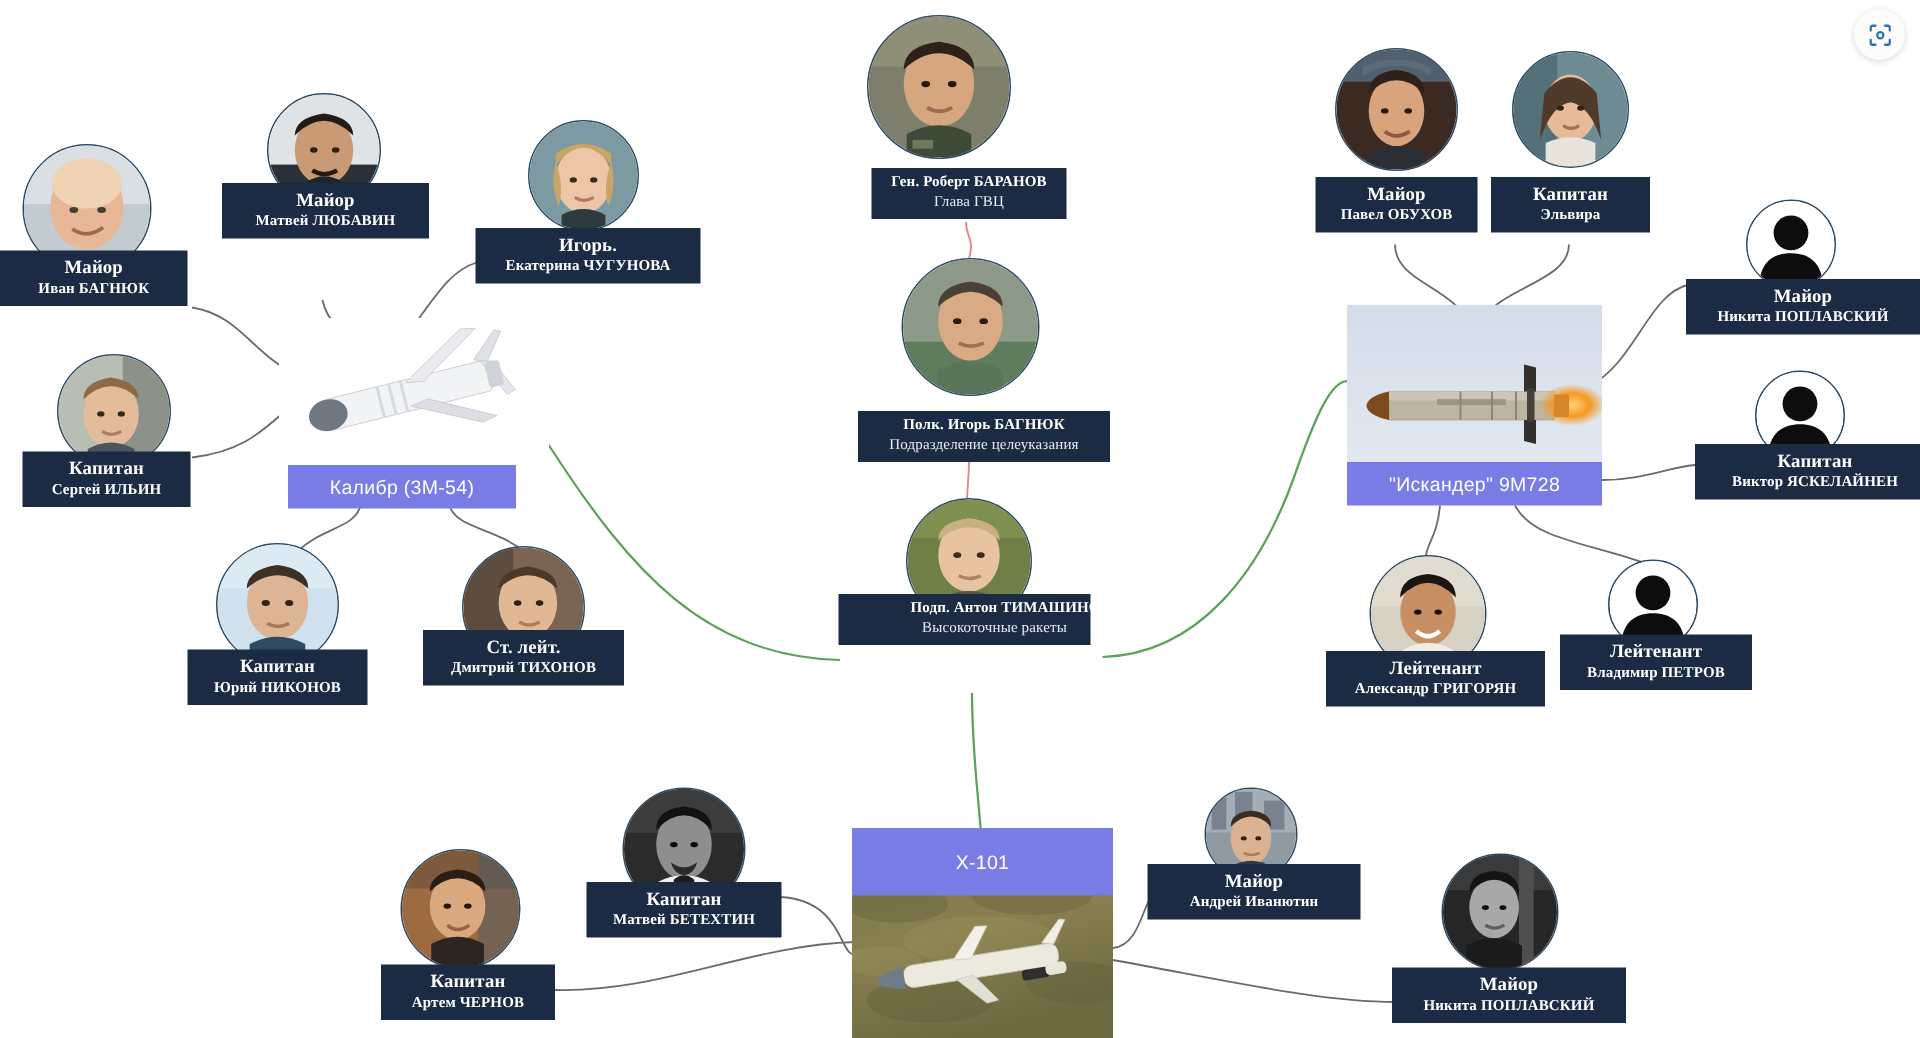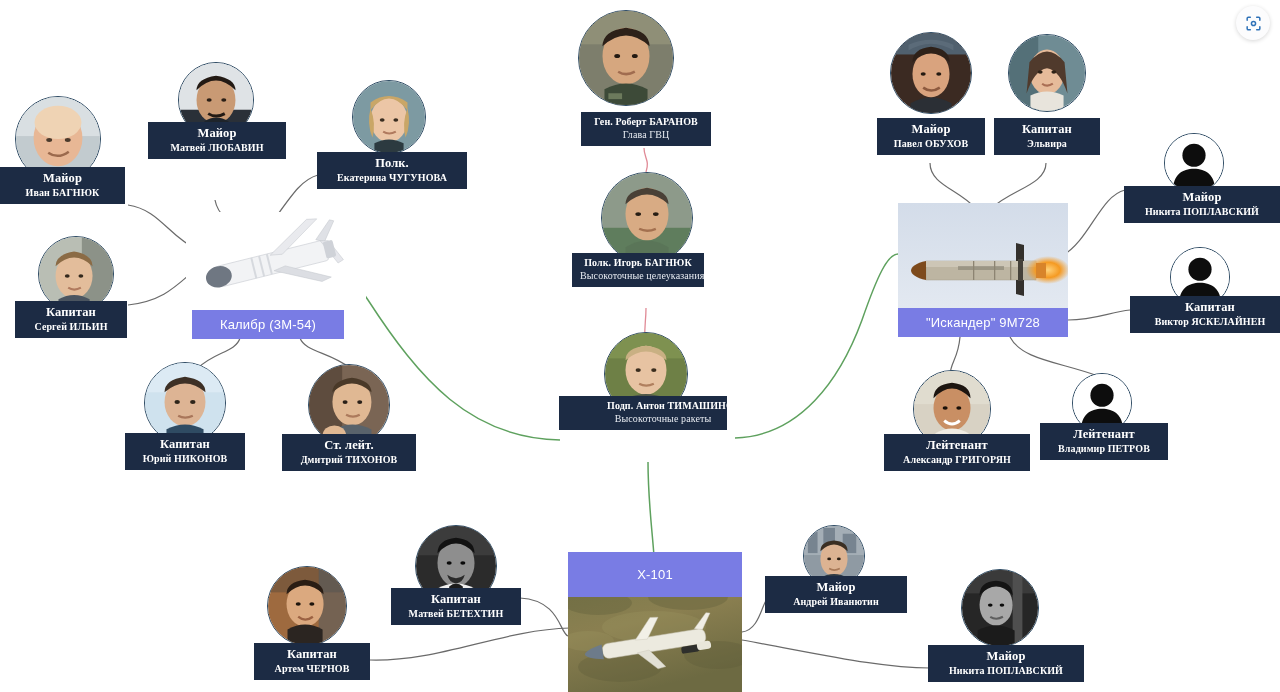--- a/index.html
+++ b/index.html
@@ -246,21 +246,21 @@
           <path d="M18,30 Q37,6 56,30 L56,22 Q37,9 18,22 Z" fill="#c9a667"></path>
           <path d="M18,28 Q24,44 20,58 Q14,44 18,28" fill="#c9a667"></path>
           <path d="M56,28 Q50,44 54,58 Q60,44 56,28" fill="#c9a667"></path>
           <ellipse cx="30" cy="40" rx="2.5" ry="1.8" fill="#3a2d20"></ellipse>
           <ellipse cx="44" cy="40" rx="2.5" ry="1.8" fill="#3a2d20"></ellipse>
           <path d="M31,52 Q37,56 44,52" stroke="#b07a5e" stroke-width="2.2" fill="none"></path>
           <path d="M22,64 Q37,56 52,64 L52,74 L22,74 Z" fill="#2c3a40"></path>
         </svg>
     </div>
     <div class="label" style="left:317px;top:152px;width:150px;">
-      <span class="rank">Полк.</span>
+      <span class="rank">Игорь.</span>
       <span class="nm">Екатерина ЧУГУНОВА</span>
     </div>
   </div>
 
   <div class="person">
     <div class="avatar" style="left:38px;top:236px;width:76px;height:76px;">
       <svg class="ph" viewBox="0 0 76 76">
           <rect width="76" height="76" fill="#b9beb4"></rect>
           <rect x="44" y="0" width="32" height="76" fill="#8c9288"></rect>
           <ellipse cx="36" cy="40" rx="19" ry="23" fill="#e3bd9b"></ellipse>
@@ -303,21 +303,21 @@
           <rect x="0" y="0" width="34" height="82" fill="#5e4c3e"></rect>
           <ellipse cx="44" cy="38" rx="20" ry="24" fill="#e0b893"></ellipse>
           <path d="M24,28 Q44,10 64,28 Q64,16 44,13 Q24,16 24,28" fill="#4a3928"></path>
           <ellipse cx="37" cy="38" rx="2.6" ry="1.9" fill="#2a2018"></ellipse>
           <ellipse cx="52" cy="38" rx="2.6" ry="1.9" fill="#2a2018"></ellipse>
           <path d="M38,51 Q45,55 52,51" stroke="#ac7a5c" stroke-width="2.3" fill="none"></path>
           <path d="M26,66 Q44,56 64,66 L64,82 L26,82 Z" fill="#59636b"></path>
           <ellipse cx="26" cy="72" rx="12" ry="10" fill="#e0b893"></ellipse>
         </svg>
     </div>
-    <div class="label" style="left:282px;top:434px;width:134px;">
+    <div class="label" style="left:282px;top:420px;width:134px;">
       <span class="rank">Ст. лейт.</span>
       <span class="nm">Дмитрий ТИХОНОВ</span>
     </div>
   </div>
 
   <div class="person">
     <div class="avatar" style="left:578px;top:10px;width:96px;height:96px;">
       <svg class="ph" viewBox="0 0 96 96">
           <rect width="96" height="96" fill="#7d7e6c"></rect>
           <rect x="0" y="0" width="96" height="34" fill="#8f8f77"></rect>
@@ -342,23 +342,23 @@
           <rect width="92" height="92" fill="#8d9a8a"></rect>
           <rect x="0" y="56" width="92" height="36" fill="#5f7d5d"></rect>
           <ellipse cx="46" cy="42" rx="22" ry="27" fill="#d8ab84"></ellipse>
           <path d="M24,32 Q46,12 68,32 Q68,18 46,15 Q24,18 24,32" fill="#494036"></path>
           <ellipse cx="37" cy="42" rx="2.9" ry="2" fill="#271d14"></ellipse>
           <ellipse cx="55" cy="42" rx="2.9" ry="2" fill="#271d14"></ellipse>
           <path d="M38,57 Q46,61 55,57" stroke="#a3704f" stroke-width="2.5" fill="none"></path>
           <path d="M24,76 Q46,62 68,76 L68,92 L24,92 Z" fill="#5a7558"></path>
         </svg>
     </div>
-    <div class="label" style="left:572px;top:253px;width:132px;">
+    <div class="label" style="left:572px;top:274px;width:168px;">
       <span class="nm">Полк. Игорь  БАГНЮК</span>
-      <span class="sub">Высокоточные целеуказания</span>
+      <span class="sub">Подразделение целеуказания</span>
     </div>
   </div>
 
   <div class="person">
     <div class="avatar" style="left:604px;top:332px;width:84px;height:84px;">
       <svg class="ph" viewBox="0 0 84 84">
           <rect width="84" height="84" fill="#6e8046"></rect>
           <rect x="0" y="0" width="84" height="26" fill="#7e9150"></rect>
           <ellipse cx="42" cy="38" rx="21" ry="25" fill="#e7c3a2"></ellipse>
           <path d="M21,28 Q42,10 63,28 Q63,15 42,13 Q21,15 21,28" fill="#c9b083"></path>

